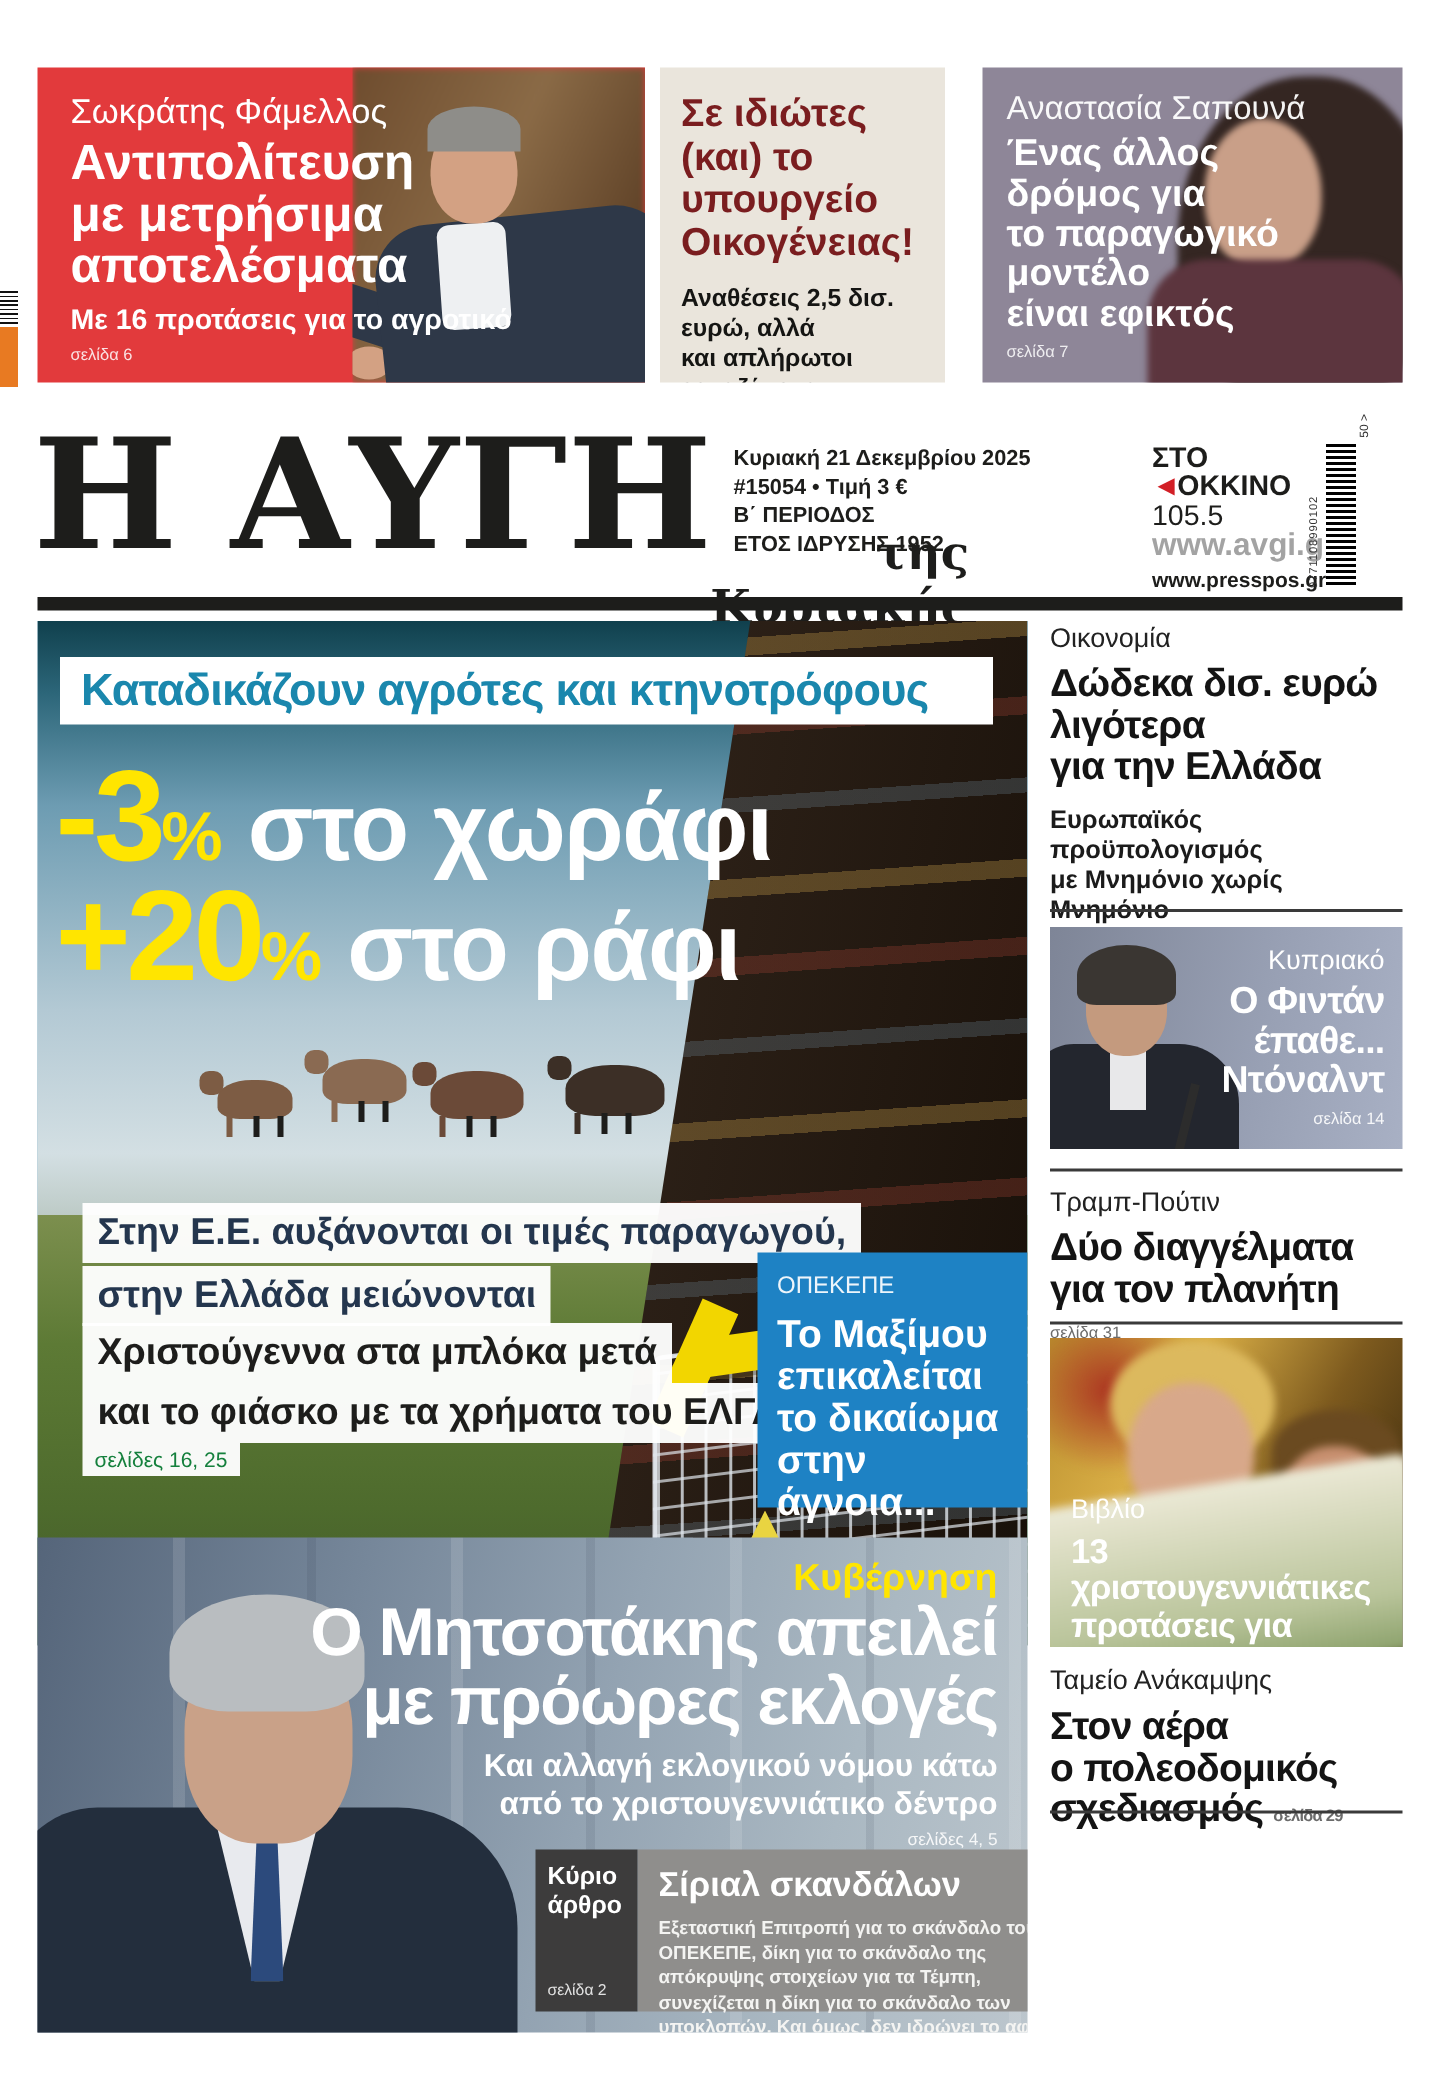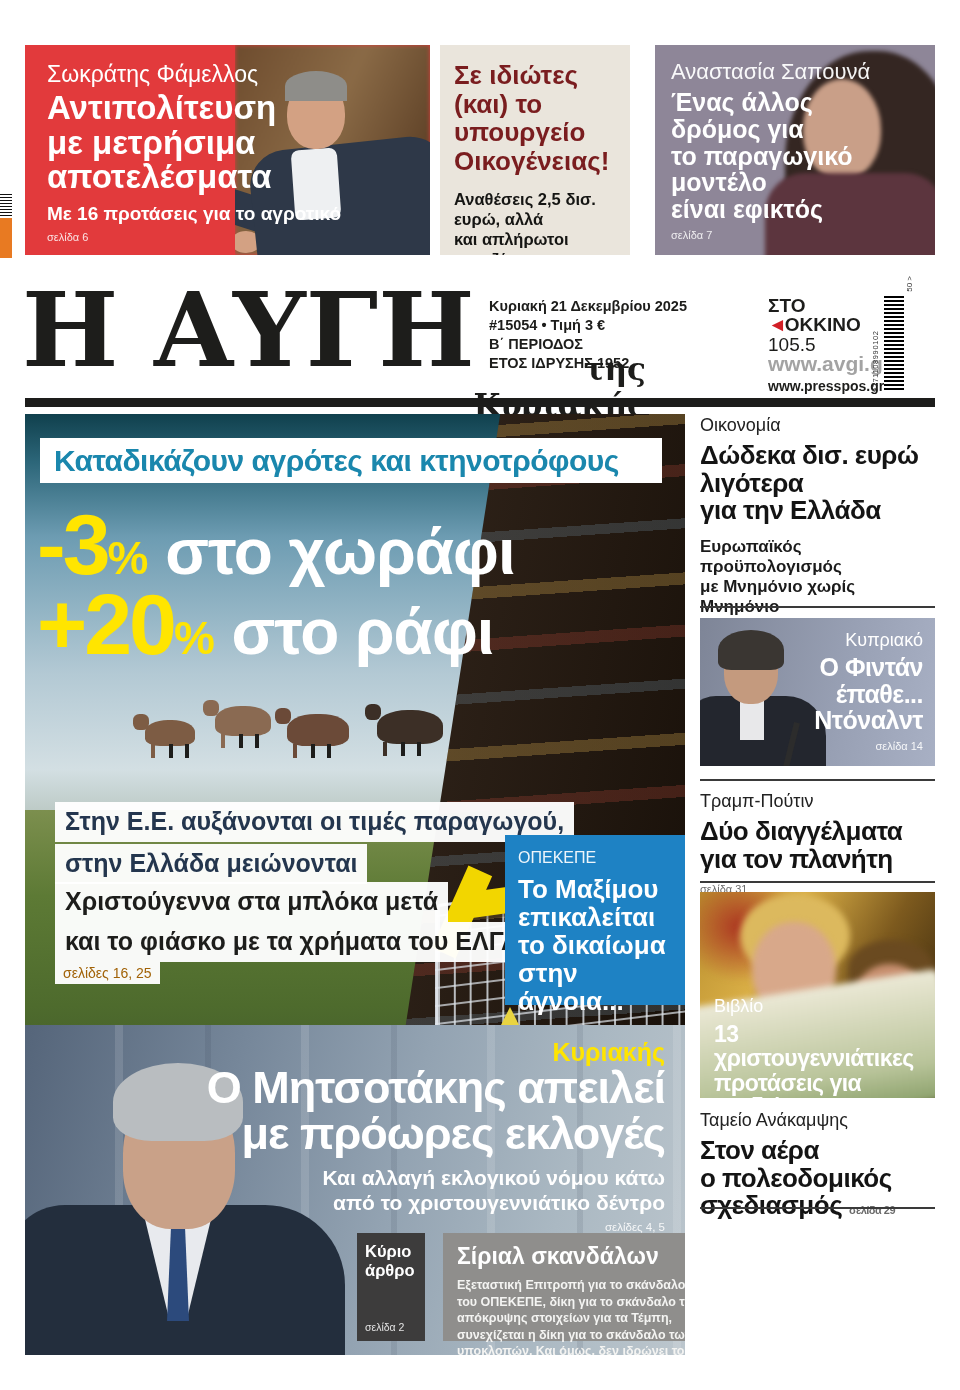--- a/index.html
+++ b/index.html
@@ -95,41 +95,41 @@
   .lead-kicker-bar span { font-size:30px; font-weight:800; color:#1a87ad; letter-spacing:-.5px; }
   .lead-stats { left:12px; top:88px; z-index:5; line-height:.98; }
   .stat-line { white-space:nowrap; }
   .stat-num { font-size:86px; font-weight:800; color:#ffe500; letter-spacing:-3px; }
   .stat-pct { font-size:46px; font-weight:800; color:#ffe500; }
   .stat-word { font-size:64px; font-weight:800; color:#fff; letter-spacing:-1px; }
   .strip { position:absolute; z-index:5; background:rgba(255,255,255,.96); padding:5px 10px 6px;
     font-size:25px; font-weight:800; white-space:nowrap; }
   .strip.navy { color:#24364e; }
   .strip.black { color:#1d1d1b; }
-  .strip.pages { font-size:14px; font-weight:400; color:#a16207; padding:3px 8px; }
+  .strip.pages { font-size:14px; font-weight:400; color:#15803d; padding:3px 8px; }
   .opekepe { left:480px; top:421px; width:180px; height:170px; background:#1e82c4; z-index:6; padding:14px 13px; }
   .opekepe .kicker { font-size:16px; color:rgba(255,255,255,.92); }
   .opekepe h3 { margin-top:8px; font-size:26px; line-height:1.08; font-weight:800; color:#fff; }
 
   
   .gov { position:absolute; left:25px; top:1025px; width:660px; height:330px; overflow:hidden;
     background:linear-gradient(105deg,#55657a 0%,#76879a 30%,#93a3b2 55%,#aab8c2 78%,#bcc6cd 100%); }
   .gov > div { position:absolute; }
   .gov-bands { inset:0; opacity:.25;
     background:repeating-linear-gradient(90deg,transparent 0 90px,rgba(255,255,255,.5) 90px 98px,transparent 98px 180px,rgba(30,40,60,.4) 180px 186px); }
   .mit-hair { left:88px; top:38px; width:130px; height:78px; background:#b9bdc0; border-radius:50% 50% 30% 30%; }
   .mit-face { left:98px; top:64px; width:112px; height:140px; background:#c9a188; border-radius:46% 46% 42% 42%; }
   .mit-suit { left:-20px; top:180px; width:340px; height:160px; background:#232e3d; border-radius:60px 80px 0 0; }
   .mit-shirt { left:118px; top:186px; width:70px; height:110px; background:#e8eaee; clip-path:polygon(0 0,100% 0,62% 100%,38% 100%); }
   .mit-tie { left:142px; top:192px; width:22px; height:104px; background:#2c4a7c; clip-path:polygon(20% 0,80% 0,100% 100%,0 100%); }
   .gov-kicker { right:20px; top:13px; font-size:25px; font-weight:800; color:#ffe500; text-align:right; z-index:4; }
   .gov-head { right:20px; top:40px; font-size:45px; line-height:1.03; font-weight:800; color:#fff; text-align:right; z-index:4; letter-spacing:-1px; }
   .gov-sub { right:20px; top:140px; font-size:21px; line-height:1.2; font-weight:600; color:#fff; text-align:right; z-index:4; }
   .gov-pages { right:20px; top:196px; font-size:11.5px; color:rgba(255,255,255,.88); text-align:right; z-index:4; }
-  .editorial { left:332px; top:208px; width:359px; height:108px; display:flex; z-index:5;gap:18px; }
+  .editorial { left:332px; top:208px; width:359px; height:108px; display:flex; z-index:5; }
   .ed-left { width:68px; background:#3d3c3c; padding:9px 8px; position:relative; }
   .ed-left .lbl { font-size:16.5px; font-weight:800; color:#fff; line-height:1.15; }
   .ed-left .pref { position:absolute; left:8px; bottom:8px; font-size:10.5px; color:rgba(255,255,255,.85); }
   .ed-right { flex:1; background:#8f8e8c; padding:10px 14px; }
   .ed-right h3 { font-size:23px; font-weight:800; color:#fff; }
   .ed-right p { margin-top:7px; font-size:12.5px; line-height:1.32; font-weight:600; color:#f4f4f2; }
 
   
   .sb { position:absolute; left:700px; width:235px; }
   .sb .kicker { font-size:18px; font-weight:400; color:#222; }
@@ -301,21 +301,21 @@
     </div>
   </section>
 
   <section class="gov">
     <div class="gov-bands"></div>
     <div class="mit-suit"></div>
     <div class="mit-shirt"></div>
     <div class="mit-tie"></div>
     <div class="mit-face"></div>
     <div class="mit-hair"></div>
-    <div class="gov-kicker">Κυριακής</div>
+    <div class="gov-kicker">Κυβέρνηση</div>
     <div class="gov-head preline">Ο Μητσοτάκης απειλεί
 με πρόωρες εκλογές</div>
     <div class="gov-sub preline">Και αλλαγή εκλογικού νόμου κάτω
 από το χριστουγεννιάτικο δέντρο</div>
     <div class="gov-pages">σελίδες 4, 5</div>
     <div class="editorial">
       <div class="ed-left">
         <div class="lbl preline">Κύριο
 άρθρο</div>
         <div class="pref">σελίδα 2</div>

